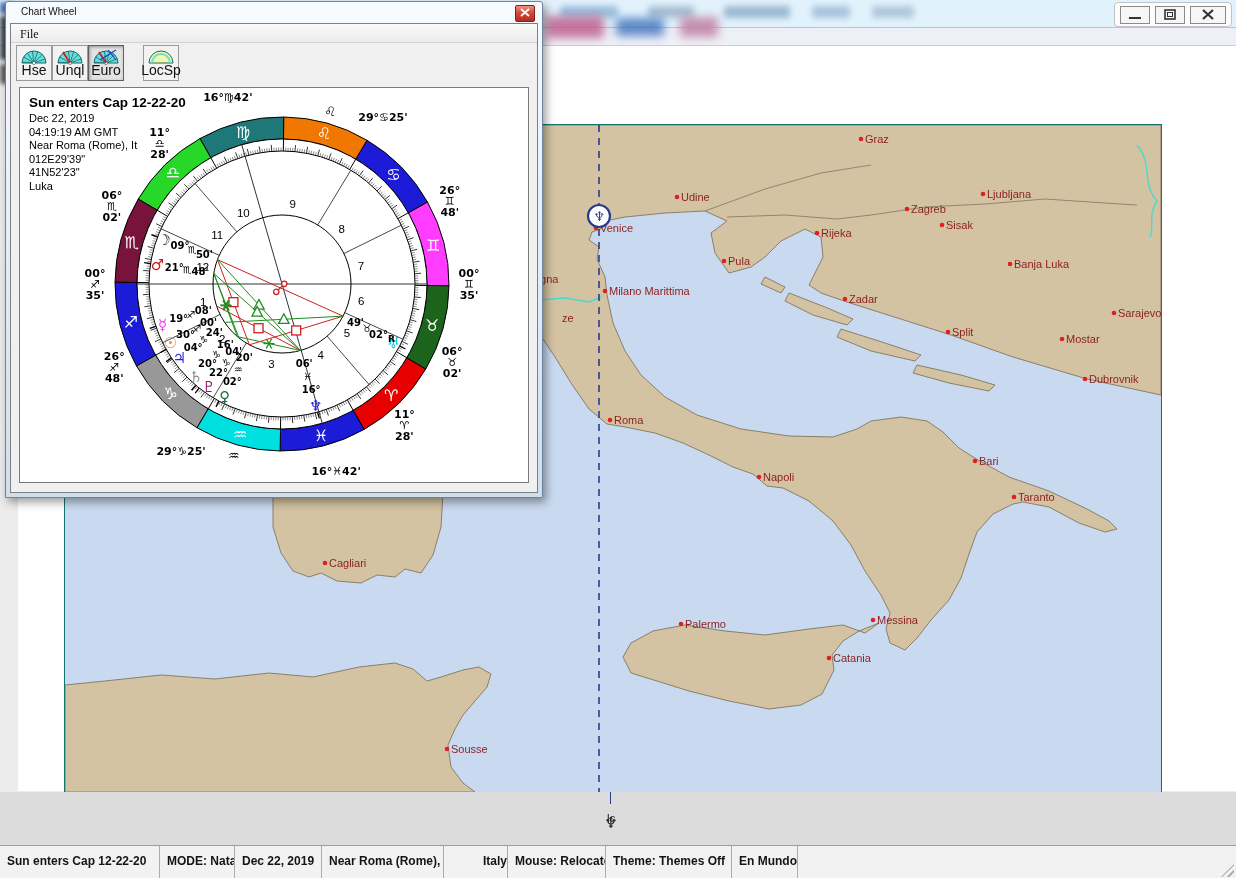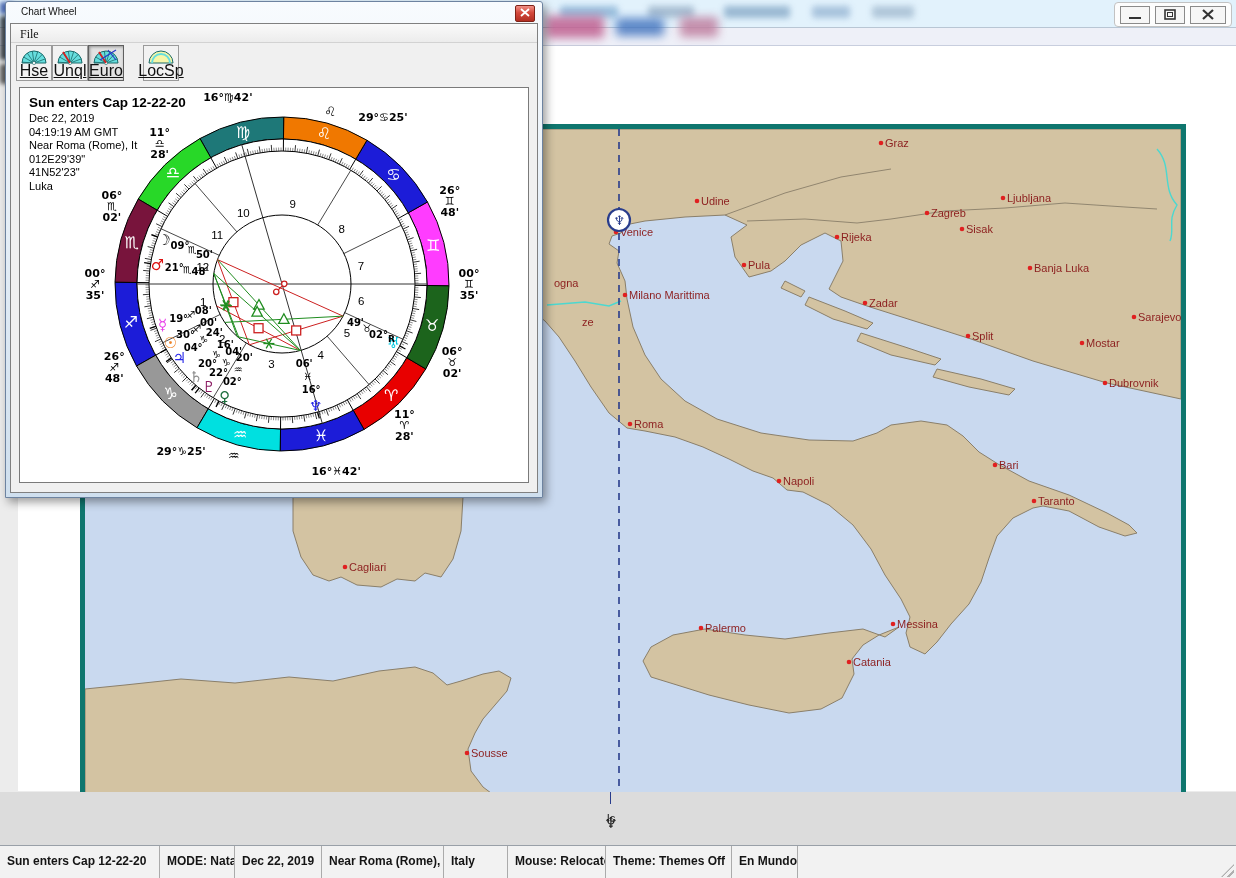--- a/index.html
+++ b/index.html
@@ -6,21 +6,21 @@
   #root{position:relative;width:1236px;height:878px;overflow:hidden;background:#ececec;
         font-family:"Liberation Sans",sans-serif;-webkit-font-smoothing:none;}
   
   .top-strip{position:absolute;left:0;top:0;width:1236px;height:27px;background:#e2f2fc;border-bottom:1px solid #b8c6d4;}
   .second-strip{position:absolute;left:0;top:28px;width:1236px;height:17px;background:#eef0f8;border-bottom:1px solid #c8cede;}
   .blur-blob{position:absolute;filter:blur(3px);opacity:.85;border-radius:2px;}
   .win-controls{position:absolute;right:4px;top:2px;width:110px;height:23px;background:#fdfdfd;border:1px solid #c2c2c2;border-radius:4px;display:flex;align-items:center;justify-content:space-around;padding:0 3px;}
   .wc-btn{width:28px;height:16px;border:1px solid #8a8a8a;background:#f6f6f6;display:flex;align-items:center;justify-content:center;}
   
   .map-doc{position:absolute;left:18px;top:46px;width:1218px;height:745px;background:#ffffff;}
-  .map-frame{position:absolute;left:62px;top:78px;width:1096px;height:667px;border:5px solid #0f766e;}
+  .map-frame{position:absolute;left:46px;top:78px;width:1096px;height:667px;border:1px solid #0f766e;}
   .gray-band{position:absolute;left:0;top:792px;width:1236px;height:53px;background:#dcdcdc;}
   .ic-marker{position:absolute;left:594px;top:792px;width:34px;height:46px;text-align:center;color:#1c1c1c;}
   .ic-marker .stub{position:absolute;left:16px;top:0;width:1px;height:12px;background:#283c8c;}
   .ic-marker .ic-txt{position:absolute;left:0;top:20px;width:34px;font-size:11px;}
   .ic-marker .ic-glyph{position:absolute;left:0;top:22px;width:34px;font-size:15px;font-family:"DejaVu Sans",sans-serif;}
   
   .status-bar{position:absolute;left:0;top:845px;width:1236px;height:33px;background:#f2f2f2;border-top:1px solid #99a0a8;display:flex;}
   .status-seg{border-right:1px solid #ababab;padding-left:7px;font-size:12px;font-weight:bold;color:#141414;line-height:31px;white-space:nowrap;overflow:hidden;box-sizing:border-box;}
   .status-fill{flex:1;position:relative;}
   .grip{position:absolute;right:2px;bottom:2px;width:13px;height:13px;
@@ -34,21 +34,21 @@
   .close-btn{position:absolute;right:7px;top:3px;width:18px;height:15px;background:linear-gradient(#f09086,#d4493c 45%,#b22e22);
              border:1px solid #7e2318;border-radius:2px;color:#fff;font-size:10px;font-weight:bold;text-align:center;line-height:14px;}
   .client{position:absolute;left:4px;right:4px;top:21px;bottom:4px;background:#f0f0f0;border:1px solid #808080;}
   .menubar{height:18px;background:linear-gradient(#fafafa,#ececec);border-bottom:1px solid #d2d2d2;font-family:Liberation Serif, serif;}
   .menu-item{display:inline-block;padding:2px 9px;font-size:12px;color:#111;}
   .toolbar{height:41px;padding:2px 0 0 5px;}
   .tb-btn{display:inline-flex;flex-direction:column;align-items:center;justify-content:flex-start;width:36px;height:36px;
           border:1px solid #9a9a9a;background:#f2f2f2;margin-right:0px;vertical-align:top;padding-top:2px;box-sizing:border-box;}
   .tb-btn.pressed{background:#e2e2e2;border:1px solid #606060;box-shadow:inset 1px 1px 3px rgba(0,0,0,.35);}
   .tb-btn.gap{margin-left:19px;text-align:right;}
-  .tb-label{font-size:16px;color:#111;line-height:11px;text-decoration:underline;}
+  .tb-label{font-size:14px;color:#111;line-height:11px;}
   .panel{position:absolute;left:8px;top:63px;width:508px;height:394px;background:#fff;border:1px solid #7a7a7a;}
   .chart-info{position:absolute;left:9px;top:7px;color:#000;}
   .chart-info .ci-title{font-size:13.5px;font-weight:bold;margin-bottom:2px;}
   .chart-info .ci-line{font-size:11px;line-height:13.5px;}
   svg text{user-select:none;}
 </style>
 </head>
 <body>
 
 <div id="root">
@@ -243,21 +243,21 @@
     <div class="stub"></div>
     <div class="ic-txt">Ic</div>
     <div class="ic-glyph">♆</div>
   </div>
 
   <div class="status-bar" id="status-bar">
       <div class="status-seg" style="width: 160px;">Sun enters Cap 12-22-20</div>
       <div class="status-seg" style="width: 75px;">MODE: Natal</div>
       <div class="status-seg" style="width: 87px;">Dec 22, 2019</div>
       <div class="status-seg" style="width: 122px;">Near Roma (Rome), It</div>
-      <div class="status-seg" style="width: 64px;">Italy</div>
+      <div class="status-seg" style="width: 64px; text-align: right;">Italy</div>
       <div class="status-seg" style="width: 98px;">Mouse: Relocate</div>
       <div class="status-seg" style="width: 126px;">Theme: Themes Off</div>
       <div class="status-seg" style="width: 66px;">En Mundo</div>
       <div class="status-fill">
         <div class="grip"></div>
       </div>
     </div>
 
   <div class="chart-win">
     <div class="titlebar">

